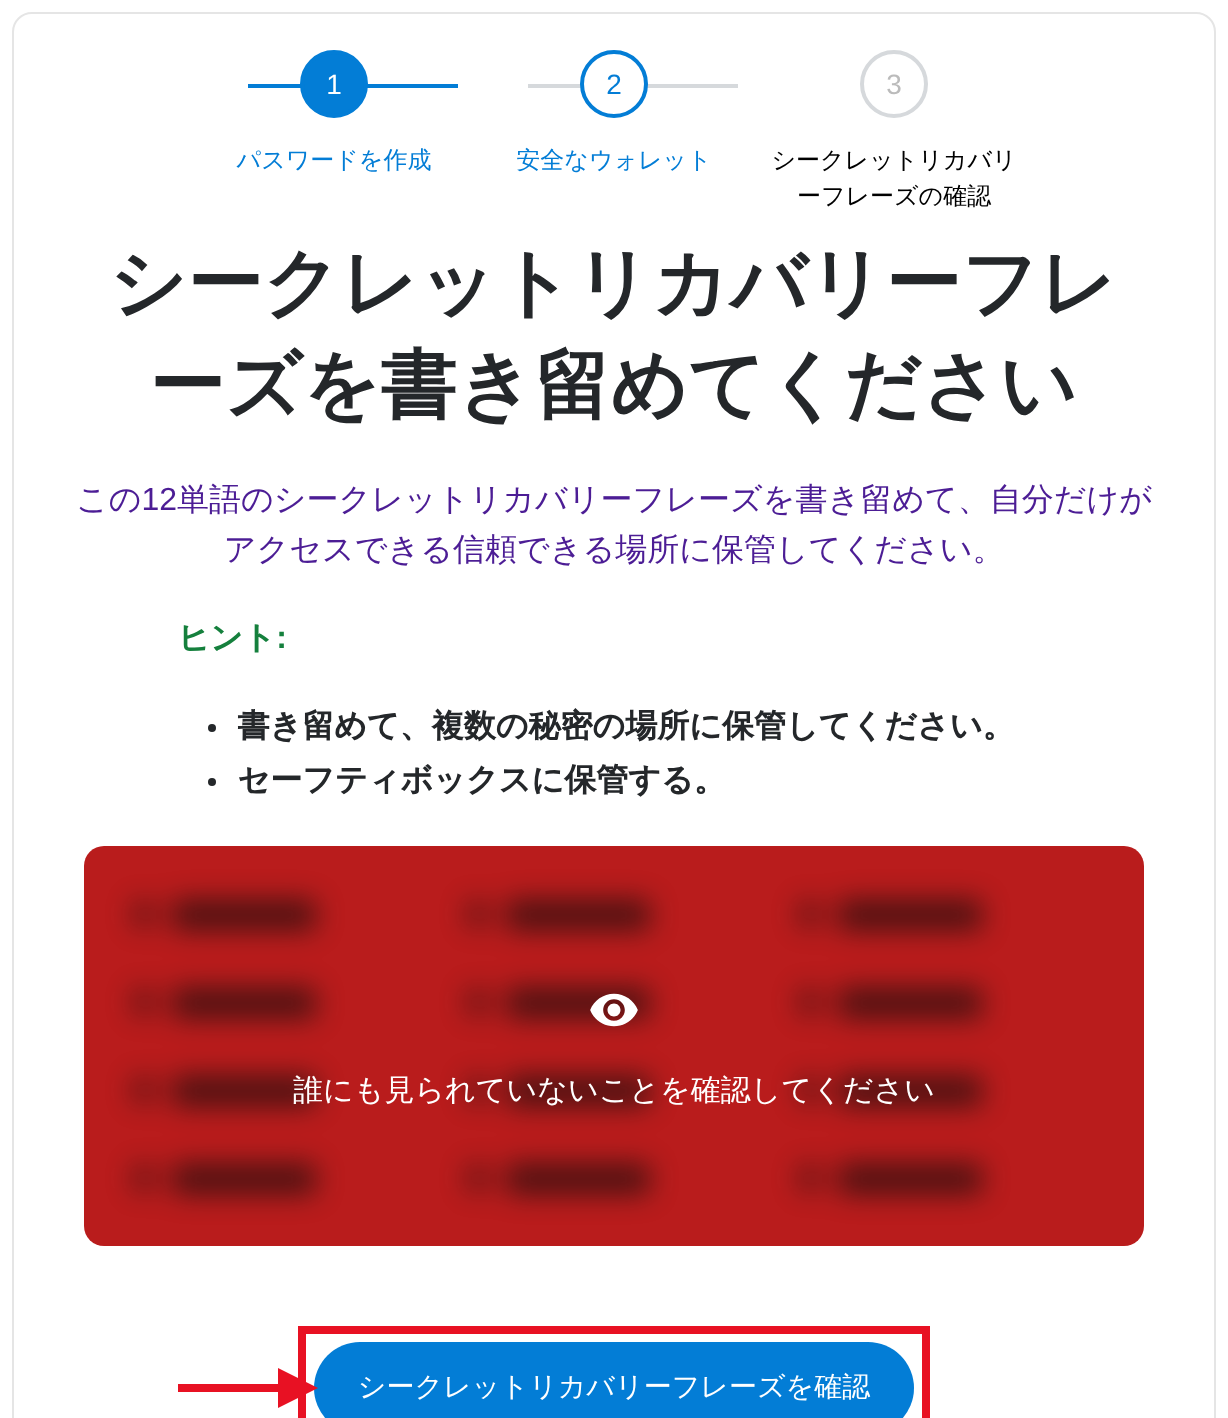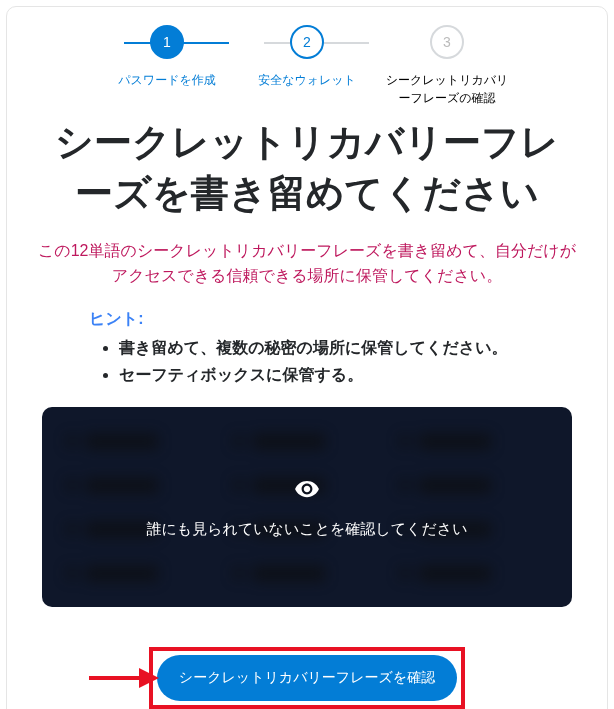--- a/index.html
+++ b/index.html
@@ -81,43 +81,43 @@
     h1 {
       font-size: 38px;
       font-weight: 800;
       text-align: center;
       color: #24272a;
       margin: 10px 0 18px 0;
       line-height: 1.35;
     }
     .desc {
       font-size: 16px;
-      color: #be185d;
+      color: #4c1d95;
       text-align: center;
       line-height: 1.6;
       margin-bottom: 20px;
     }
     .hints {
       margin: 0 40px 20px 52px;
     }
     .hints-title {
       font-size: 16px;
       font-weight: 700;
-      color: #3b82f6;
-      margin-bottom: 6px;
+      color: #15803d;
+      margin-bottom: 22px;
     }
     .hints ul {
       margin-left: 30px;
       font-size: 16px;
       color: #24272a;
       line-height: 1.55;
     }
     .hints li { margin-bottom: 2px; font-weight: bold; }
     .seed-box {
-      background: #0f172a;
+      background: #b91c1c;
       border-radius: 10px;
       margin: 0 auto;
       width: 530px;
       height: 200px;
       position: relative;
       display: flex;
       flex-direction: column;
       align-items: center;
       justify-content: center;
       color: #fff;

